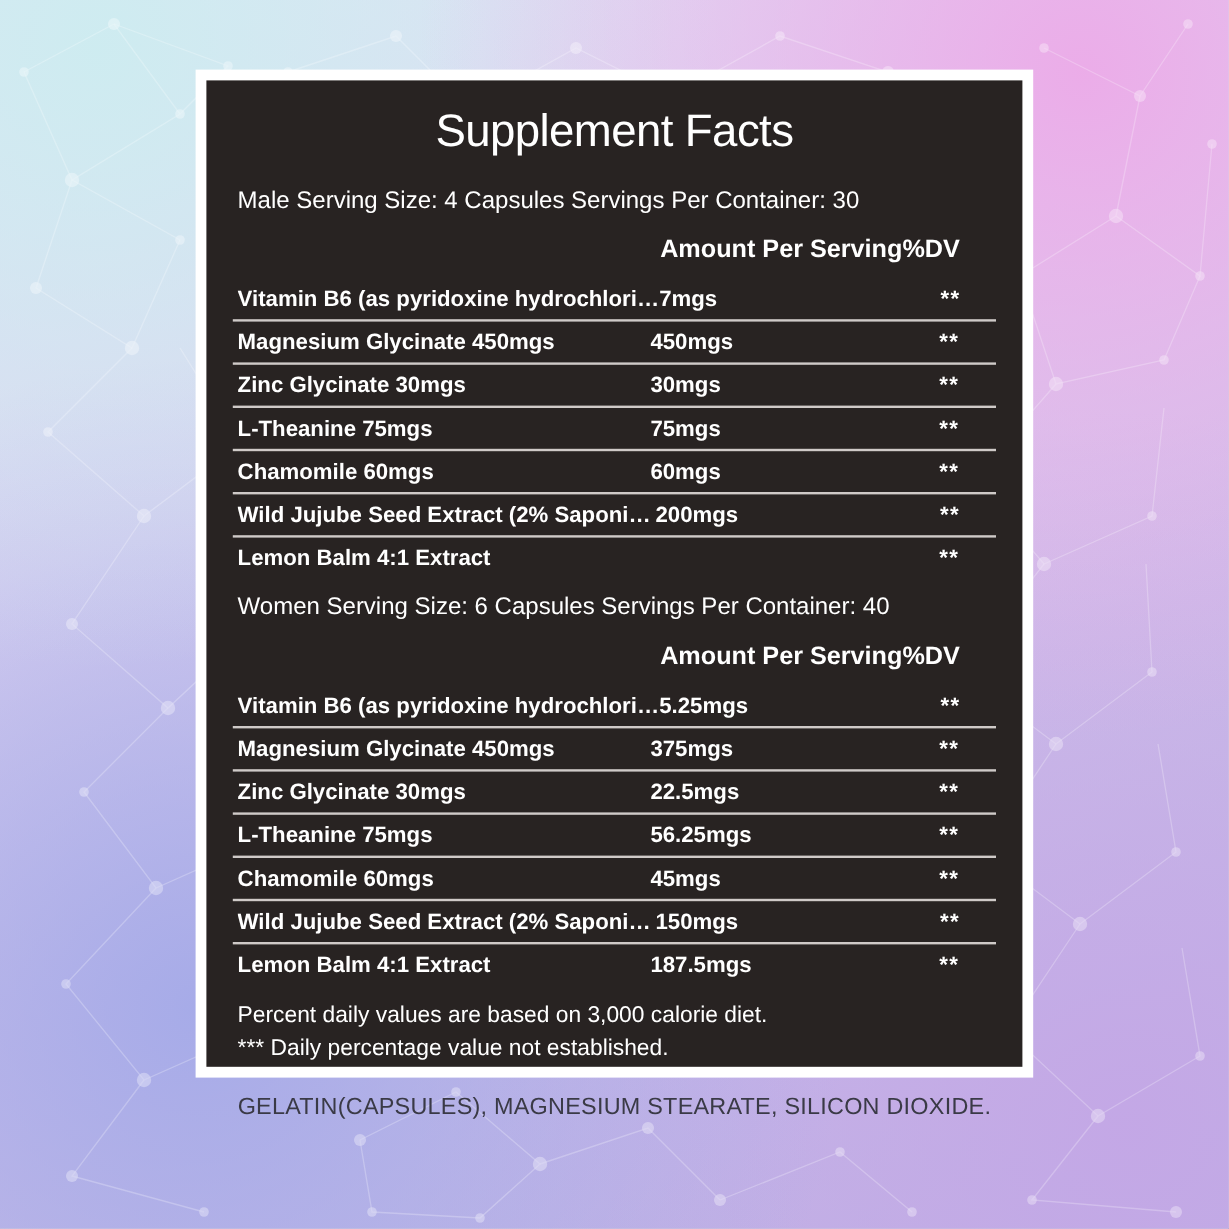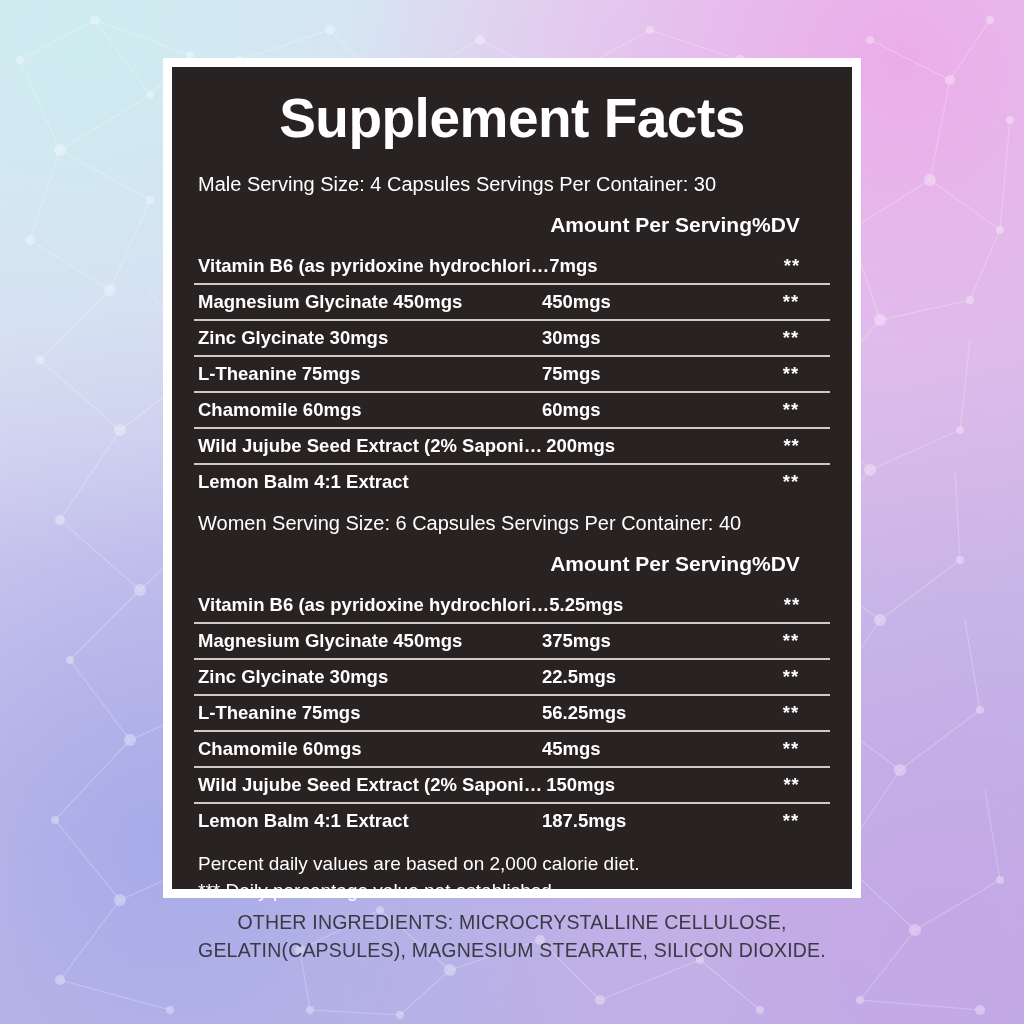--- a/index.html
+++ b/index.html
@@ -49,22 +49,22 @@
     height: 100%;
     background: #282322;
     box-sizing: border-box;
     padding: 16px 22px 16px 22px;
     color: #ffffff;
     display: flex;
     flex-direction: column;
   }
 
   .sf-title {
-    font-size: 55px;
-    font-weight: bold;
+    font-size: 38px;
+    font-weight: normal;
     letter-spacing: -0.5px;
     text-align: center;
     line-height: 1.0;
     margin: 8px 0 14px 0;
     white-space: nowrap;
   }
 
   .rule-thick {
     height: 7px;
     background: #ffffff;
@@ -367,25 +367,24 @@
         <div class="row">
           <span class="name">Lemon Balm 4:1 Extract</span>
           <span class="amt">187.5mgs</span>
           <span class="dv">**</span>
         </div>
       </div>
 
       <div class="rule-med"></div>
 
       <div class="footnotes">
-        <div>Percent daily values are based on 2,000 calorie diet.</div>
+        <div>Percent daily values are based on 3,000 calorie diet.</div>
         <div>*** Daily percentage value not established.</div>
       </div>
 
     </div>
   </div>
 
   <div class="other-ing">
-    <div>OTHER INGREDIENTS: MICROCRYSTALLINE CELLULOSE,</div>
     <div>GELATIN(CAPSULES), MAGNESIUM STEARATE, SILICON DIOXIDE.</div>
   </div>
 
 </div>
 
 </body></html>

